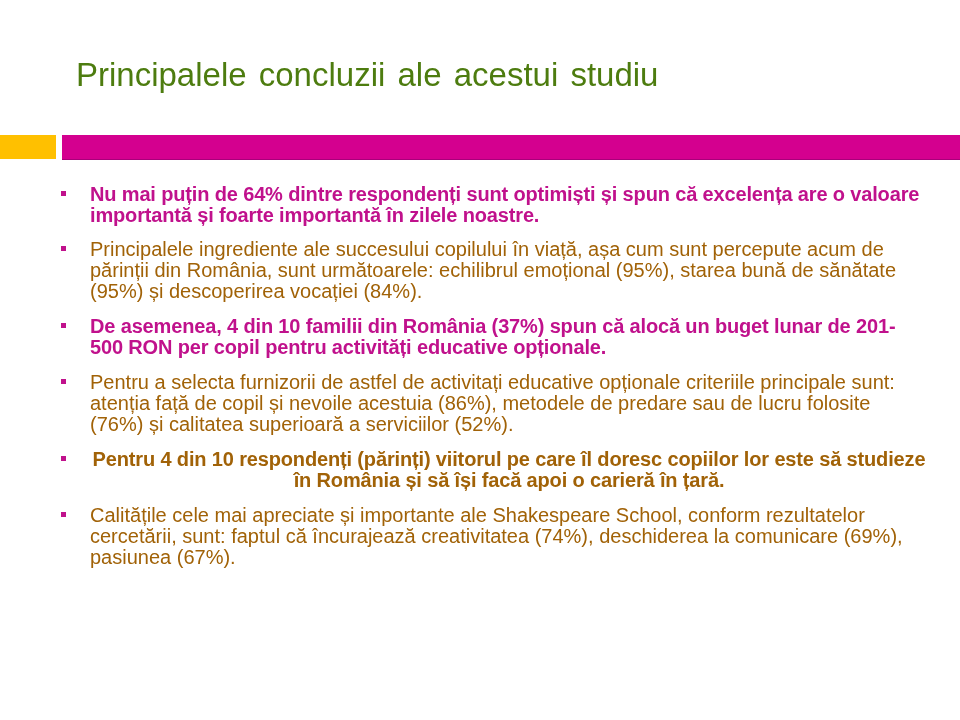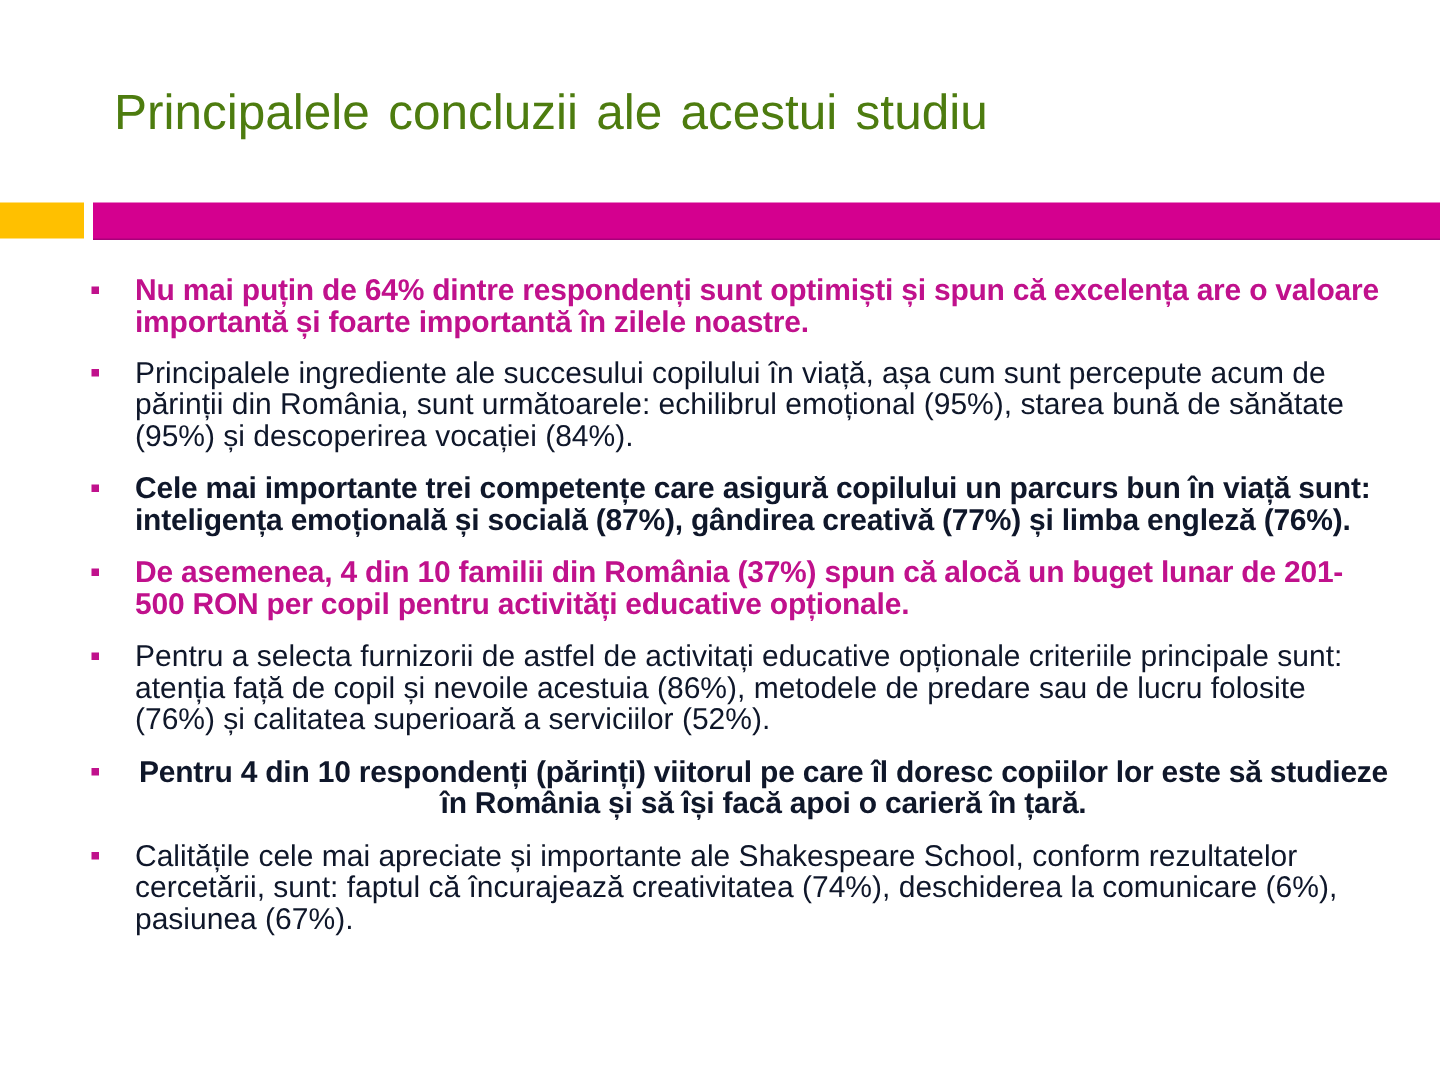--- a/index.html
+++ b/index.html
@@ -65,21 +65,21 @@
       background: #C0118C;
     }
     .bullet.bold {
       font-weight: bold;
       letter-spacing: -0.15px;
     }
     .bullet.pink {
       color: #C0118C;
     }
     .bullet.dark {
-      color: #0f172a;
+      color: #a16207;
     }
     .b1 { margin-bottom: 13px; }
     .b2 { margin-bottom: 14px; }
     .b3 { margin-bottom: 14px; }
     .b4 { margin-bottom: 14px; }
     .b5 { margin-bottom: 14px; }
     .b6 { margin-bottom: 14px; text-align: center; }
   </style>
 </head>
 <body>
@@ -91,33 +91,29 @@
 
 <div class="content">
   <div class="bullet bold pink b1">
     <span class="marker"></span>
     <span>Nu mai puțin de 64% dintre respondenți sunt optimiști și spun că excelența are o valoare importantă și foarte importantă în zilele noastre.</span>
   </div>
   <div class="bullet dark b2">
     <span class="marker"></span>
     <span>Principalele ingrediente ale succesului copilului în viață, așa cum sunt percepute acum de părinții din România, sunt următoarele: echilibrul emoțional (95%), starea bună de sănătate (95%) și descoperirea vocației (84%).</span>
   </div>
-  <div class="bullet bold dark b3">
-    <span class="marker"></span>
-    <span>Cele mai importante trei competențe care asigură copilului un parcurs bun în viață sunt: inteligența emoțională și socială (87%), gândirea creativă (77%) și limba engleză (76%).</span>
-  </div>
   <div class="bullet bold pink b4">
     <span class="marker"></span>
     <span>De asemenea, 4 din 10 familii din România (37%) spun că alocă un buget lunar de 201-500 RON per copil pentru activități educative opționale.</span>
   </div>
   <div class="bullet dark b5">
     <span class="marker"></span>
     <span>Pentru a selecta furnizorii de astfel de activitați educative opționale criteriile principale sunt: atenția față de copil și nevoile acestuia (86%), metodele de predare sau de lucru folosite (76%) și calitatea superioară a serviciilor (52%).</span>
   </div>
   <div class="bullet bold dark b6">
     <span class="marker"></span>
     <span>Pentru 4 din 10 respondenți (părinți) viitorul pe care îl doresc copiilor lor este să studieze în România și să își facă apoi o carieră în țară.</span>
   </div>
   <div class="bullet dark b7">
     <span class="marker"></span>
-    <span>Calitățile cele mai apreciate și importante ale Shakespeare School, conform rezultatelor cercetării, sunt: faptul că încurajează creativitatea (74%), deschiderea la comunicare (6%), pasiunea (67%).</span>
+    <span>Calitățile cele mai apreciate și importante ale Shakespeare School, conform rezultatelor cercetării, sunt: faptul că încurajează creativitatea (74%), deschiderea la comunicare (69%), pasiunea (67%).</span>
   </div>
 </div>
 
 </body></html>

